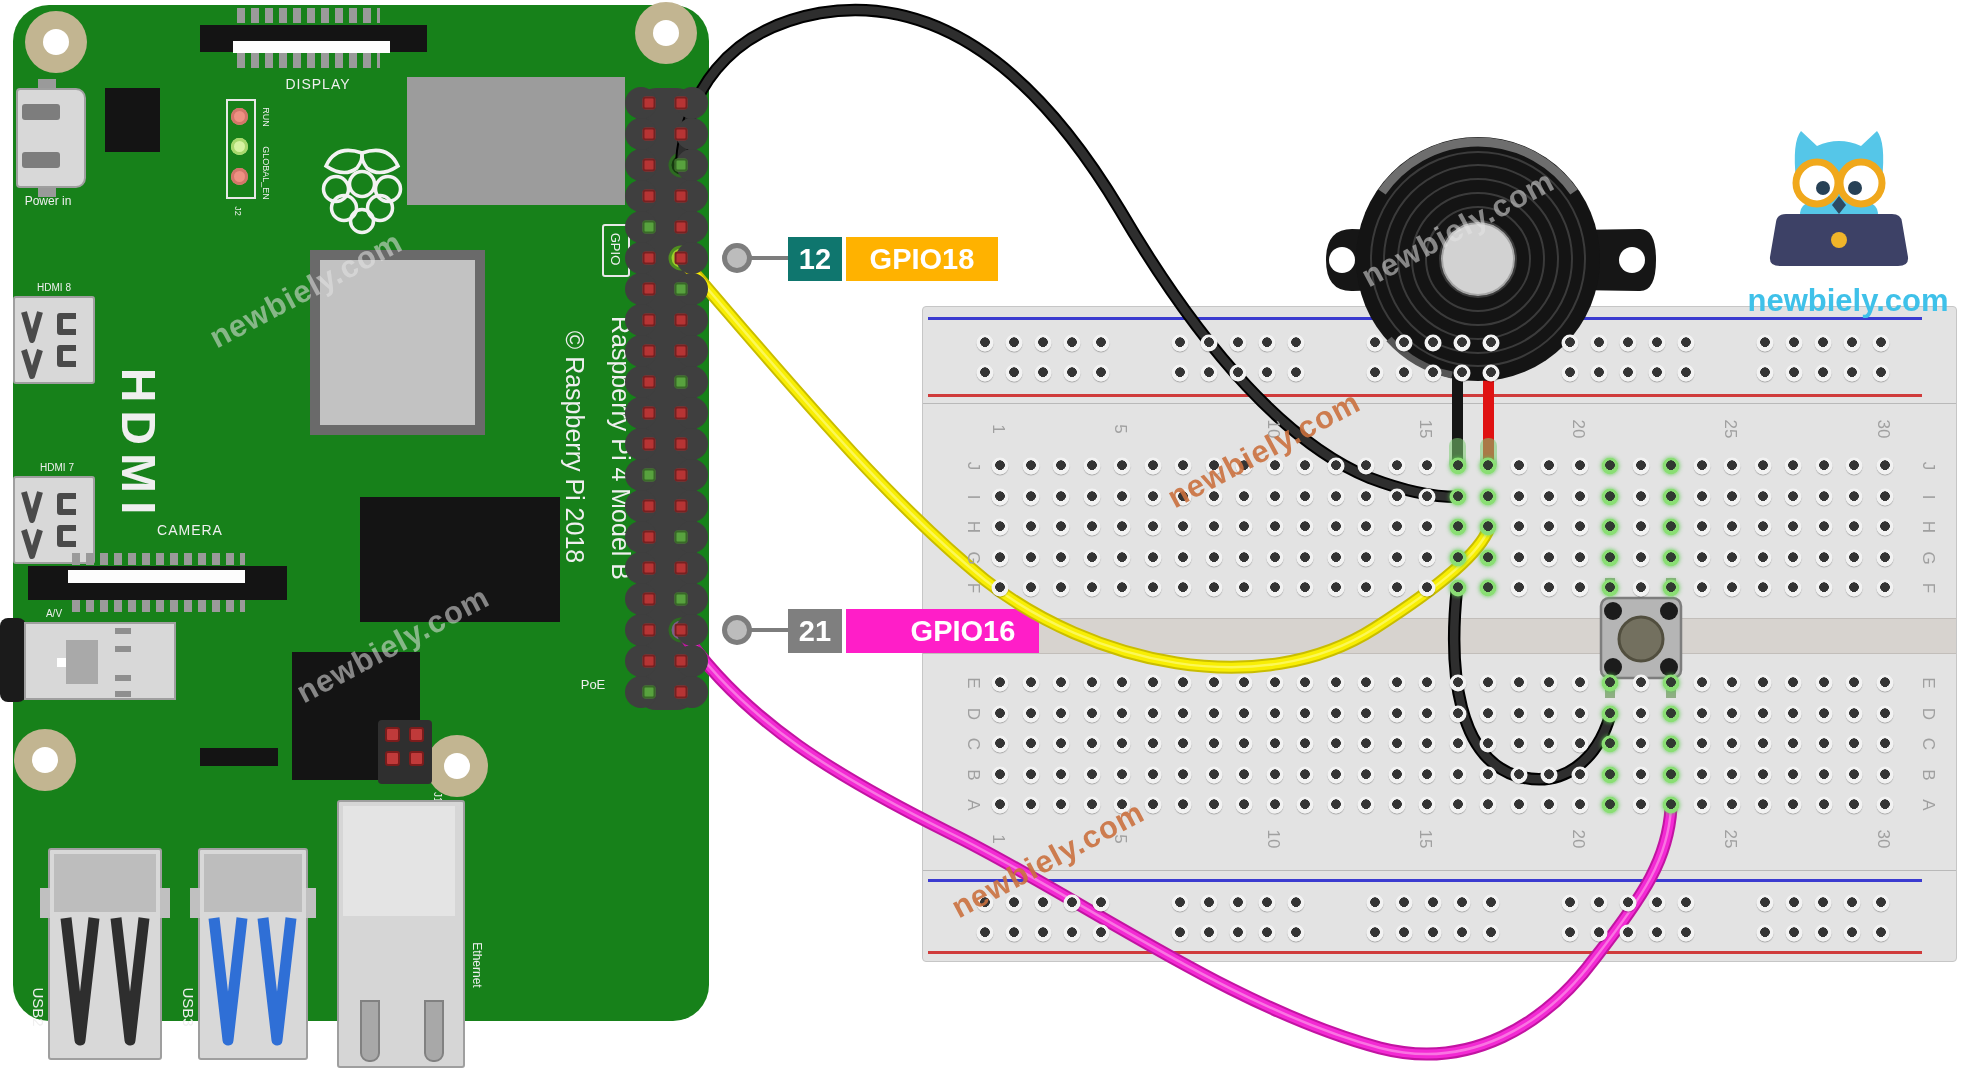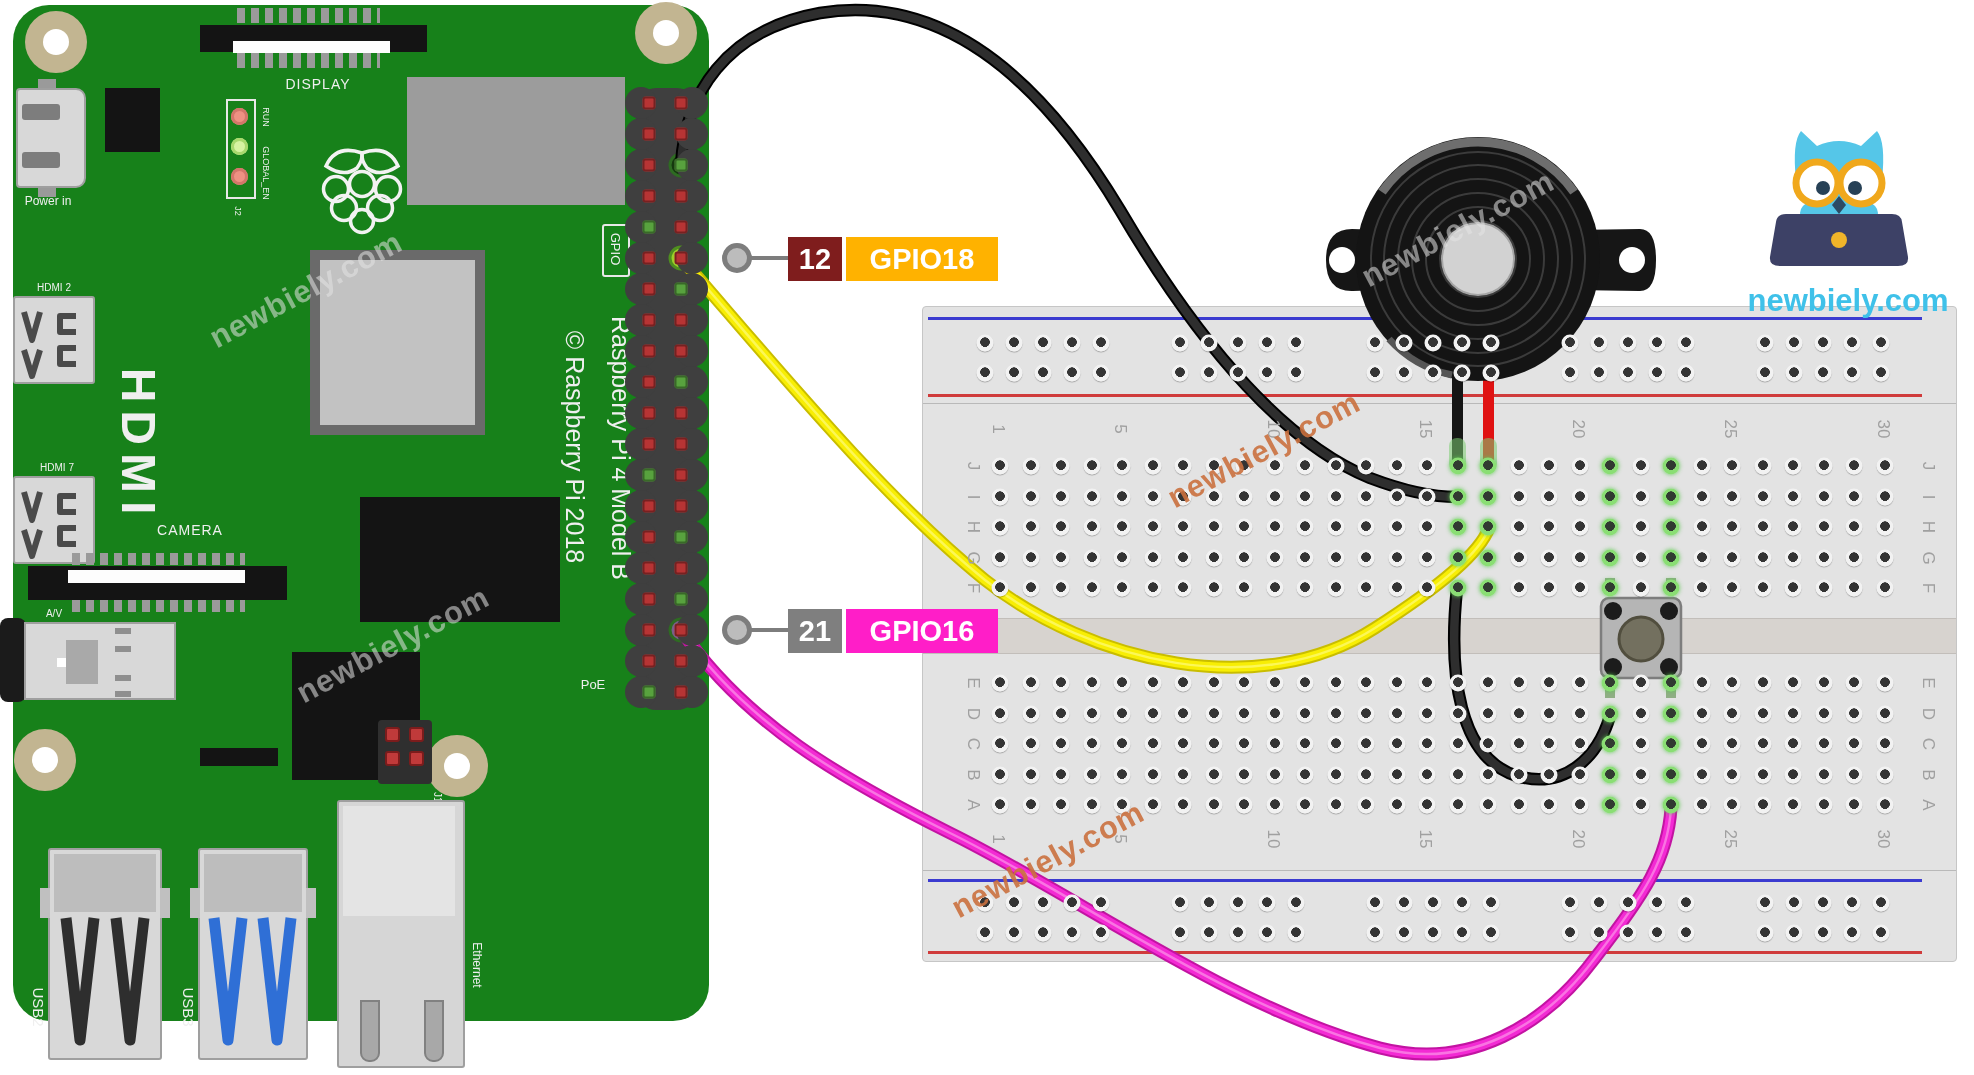--- a/index.html
+++ b/index.html
@@ -80,21 +80,21 @@
   <div class="txt" style="left:593px;top:684px;font-size:13px;">PoE</div>
   <div class="vtxt" style="left:437px;top:800px;font-size:10px;">J14</div>
 
   <div class="port" style="left:16px;top:88px;width:70px;height:100px;border-radius:4px 10px 10px 4px;"></div>
   <div class="abs" style="left:22px;top:104px;width:38px;height:16px;background:#7d7d7d;border-radius:3px;"></div>
   <div class="abs" style="left:22px;top:152px;width:38px;height:16px;background:#7d7d7d;border-radius:3px;"></div>
   <div class="abs" style="left:38px;top:79px;width:18px;height:9px;background:#9a9a9a;"></div>
   <div class="abs" style="left:38px;top:188px;width:18px;height:9px;background:#9a9a9a;"></div>
   <div class="txt" style="left:48px;top:201px;font-size:12px;">Power in</div>
 
-  <div class="txt" style="left:54px;top:287px;font-size:10px;">HDMI 2</div>
+  <div class="txt" style="left:54px;top:287px;font-size:10px;">HDMI 8</div>
   <div class="port" style="left:13px;top:296px;width:82px;height:88px;border-radius:3px;"></div>
   <div class="txt" style="left:57px;top:467px;font-size:10px;">HDMI 7</div>
   <div class="port" style="left:13px;top:476px;width:82px;height:88px;border-radius:3px;"></div>
 
   <div class="vtxt" style="left:138px;top:445px;font-size:48px;font-weight:bold;letter-spacing:8px;">HDMI</div>
 
   <div class="txt" style="left:190px;top:530px;font-size:14px;letter-spacing:1px;">CAMERA</div>
   <div class="abs" style="left:72px;top:553px;width:173px;height:12px;background:repeating-linear-gradient(90deg,#9a9a9a 0 8px,transparent 8px 14px);"></div>
   <div class="abs" style="left:28px;top:566px;width:259px;height:34px;background:#141414;"></div>
   <div class="abs" style="left:68px;top:570px;width:177px;height:13px;background:#fdfdfd;"></div>
@@ -139,34 +139,34 @@
   <div class="abs" style="left:923px;top:403px;width:1033px;height:1px;background:#b9b9b9;"></div>
   <div class="abs" style="left:923px;top:870px;width:1033px;height:1px;background:#b9b9b9;"></div>
   <div id="rail-blue-top" class="abs" style="left: 928px; top: 317px; width: 994px; height: 3px; background: rgb(59, 59, 208);"></div>
   <div id="rail-red-top" class="abs" style="left: 928px; top: 394px; width: 994px; height: 3px; background: rgb(208, 59, 59);"></div>
   <div id="rail-blue-bottom" class="abs" style="left: 928px; top: 879px; width: 994px; height: 3px; background: rgb(59, 59, 208);"></div>
   <div id="rail-red-bottom" class="abs" style="left: 928px; top: 951px; width: 994px; height: 3px; background: rgb(208, 59, 59);"></div>
 
   <div class="abs" style="left:0;top:0;">
     <div class="abs" style="left:750px;top:256px;width:40px;height:4px;background:#7d7d7d;"></div>
     <div class="abs" style="left:722px;top:243px;width:30px;height:30px;border-radius:50%;background:#bcbcbc;border:5px solid #7d7d7d;box-sizing:border-box;"></div>
-    <div id="c0-pin" class="cbox" style="left: 788px; top: 237px; width: 54px; height: 44px; background: #7f1d1d;">
+    <div id="c0-pin" class="cbox" style="left: 788px; top: 237px; width: 54px; height: 44px; background: #0f766e;">
       <span>12</span>
       </div>
     <div id="c0-lab" class="cbox" style="left: 846px; top: 237px; width: 152px; height: 44px; background: rgb(255, 178, 0);">
       <span>GPIO18</span>
       </div>
   </div>
   <div class="abs" style="left:0;top:0;">
     <div class="abs" style="left:750px;top:628px;width:40px;height:4px;background:#7d7d7d;"></div>
     <div class="abs" style="left:722px;top:615px;width:30px;height:30px;border-radius:50%;background:#bcbcbc;border:5px solid #7d7d7d;box-sizing:border-box;"></div>
     <div id="c1-pin" class="cbox" style="left: 788px; top: 609px; width: 54px; height: 44px; background: rgb(127, 127, 127);">
       <span>21</span>
       </div>
-    <div id="c1-lab" class="cbox" style="left: 846px; top: 609px; width: 152px; height: 44px; background: rgb(255, 30, 200);">
+    <div id="c1-lab" class="cbox" style="left: 846px; top: 609px; width: 152px; height: 44px; background: rgb(255, 30, 200); padding-left: 41px;">
       <span>GPIO16</span>
       </div>
   </div>
 
   <div id="logo-text" class="txt" style="left: 1848px; top: 301px; font-size: 31px; font-weight: bold; color: rgb(63, 193, 233);">newbiely.com</div>
 
   <svg class="abs" style="left:0;top:0;" width="1974" height="1075" viewBox="0 0 1974 1075">
 
     <g fill="none" stroke="#f2f2f2" stroke-width="3.5">
       <path d="M 362 153 Q 336 144 326 166 Q 344 178 357 168 Q 363 160 362 153 Z"></path>

